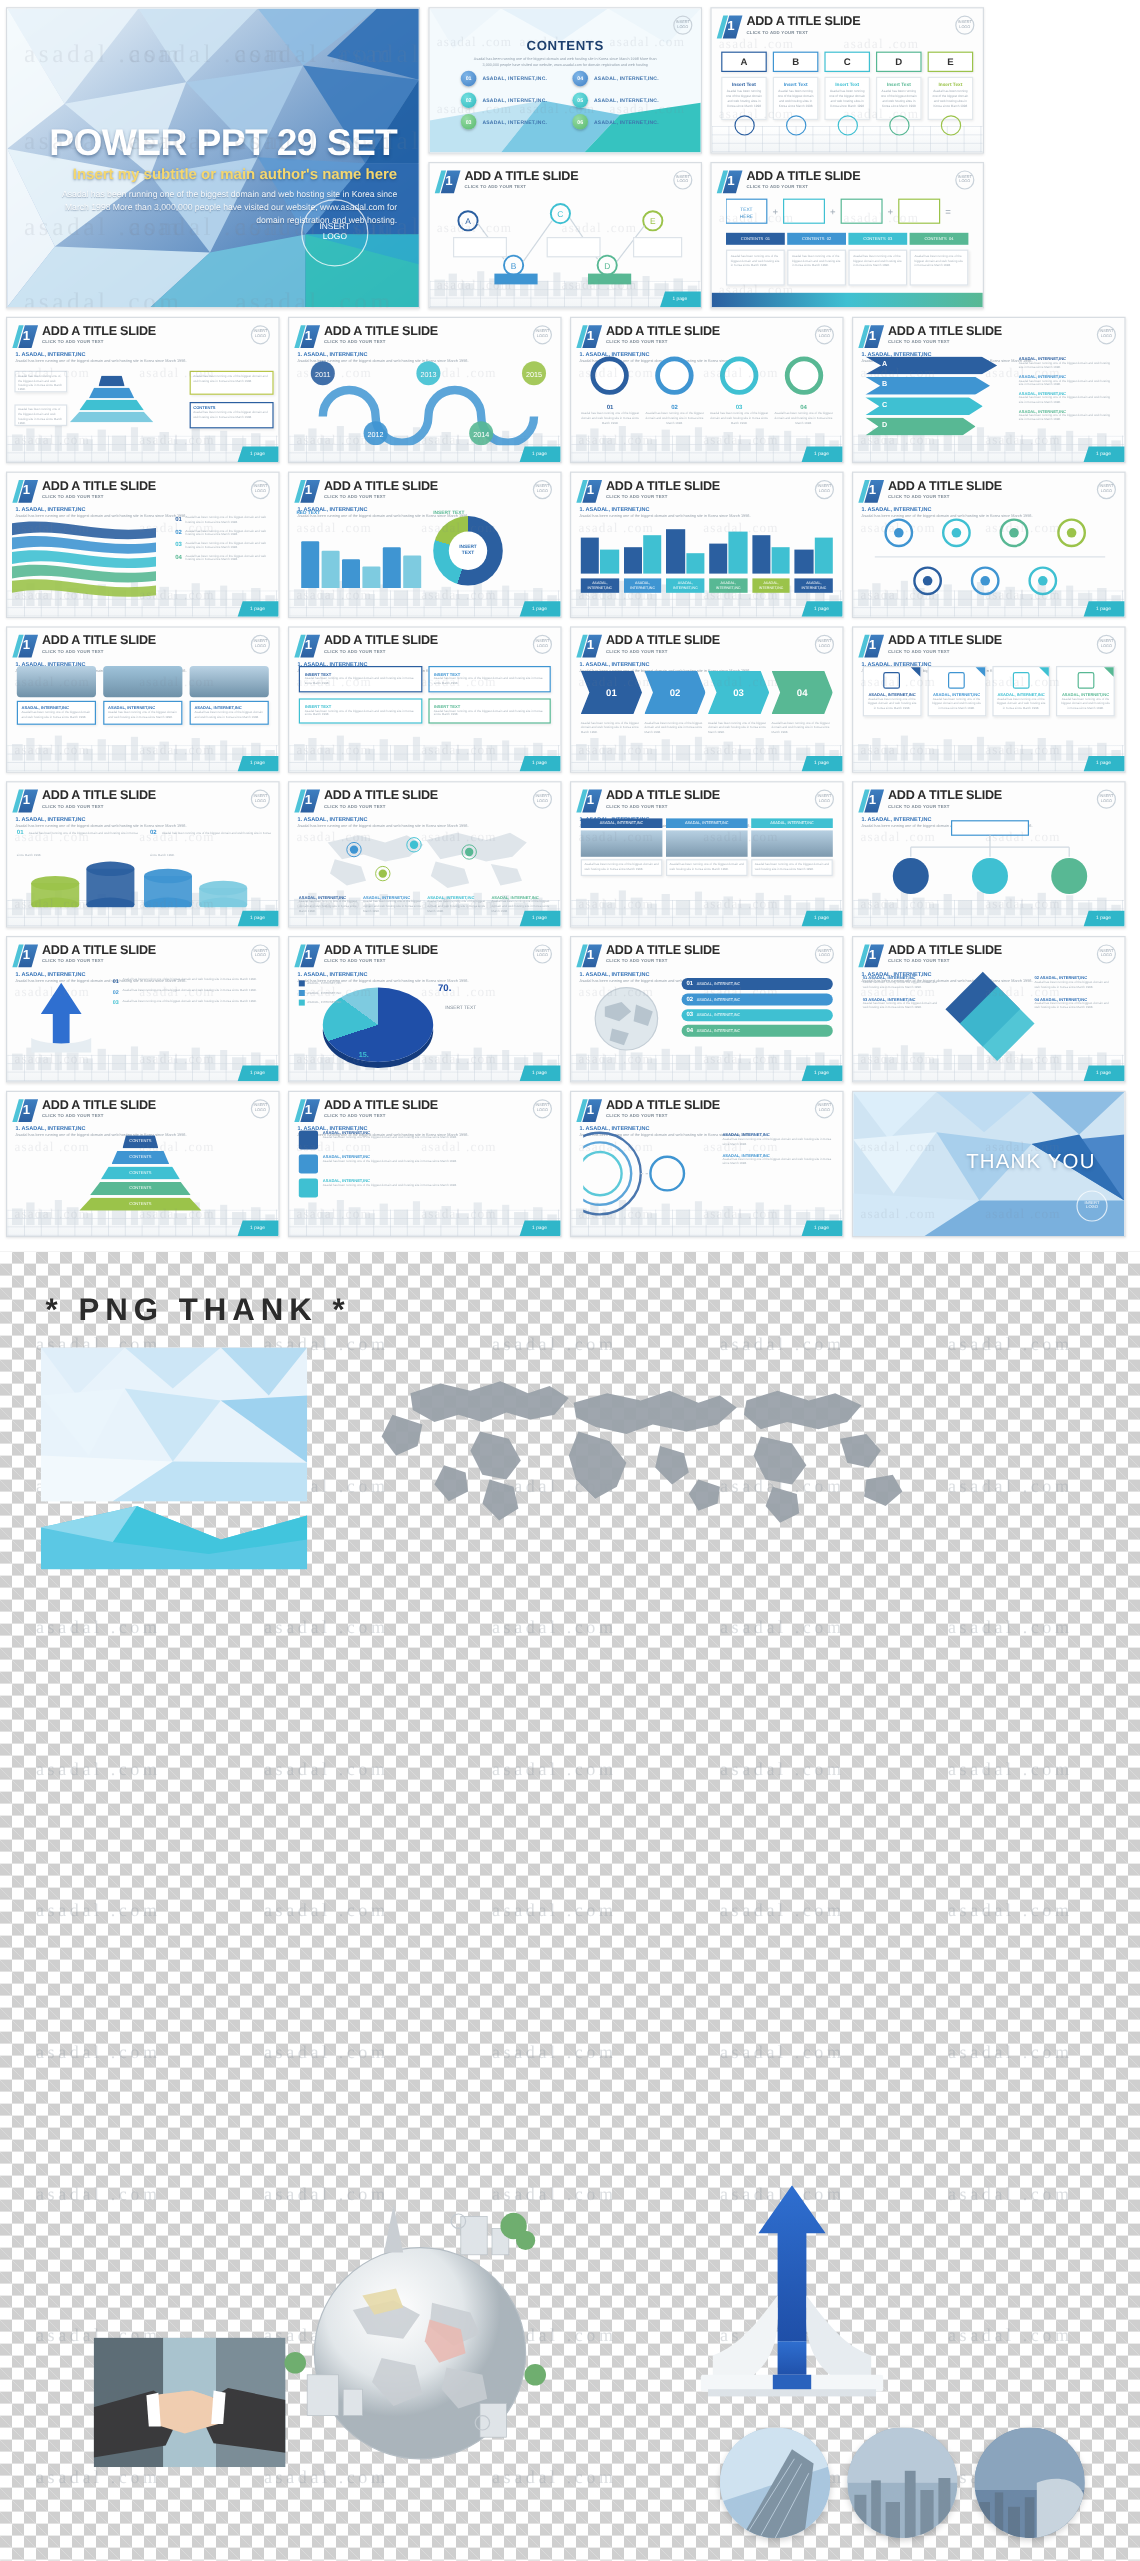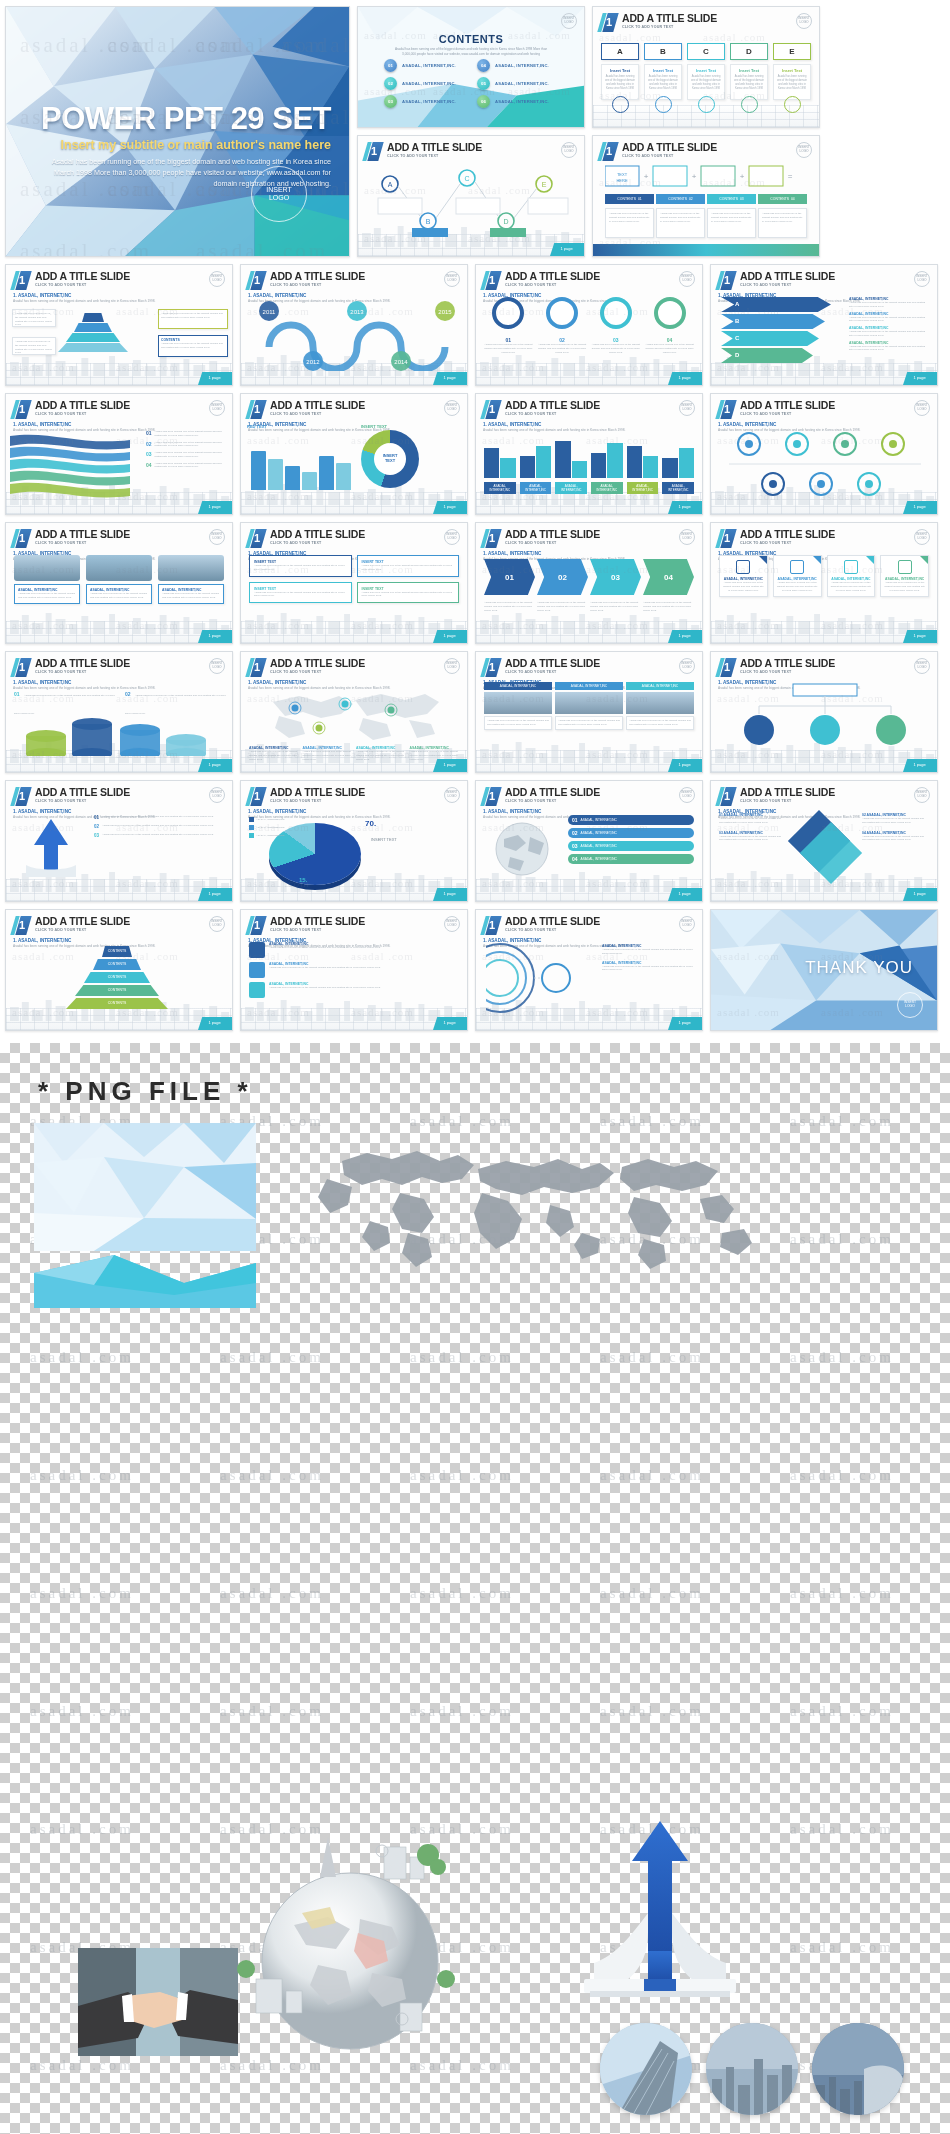--- a/index.html
+++ b/index.html
@@ -2208,21 +2208,21 @@
           </div>
         </div>
       </div>
     </div>
 
 </div>
 
 <div id="png-sect">
   <div class="checker"></div>
 
-  <div class="png-title">* PNG FILE *</div>
+  <div class="png-title">* PNG THANK *</div>
 
   <div id="png-wms">
       <div class="png-wm" style="left: 30px; top: 70px;">asadal .com</div>
       <div class="png-wm" style="left: 220px; top: 70px;">asadal .com</div>
       <div class="png-wm" style="left: 410px; top: 70px;">asadal .com</div>
       <div class="png-wm" style="left: 600px; top: 70px;">asadal .com</div>
       <div class="png-wm" style="left: 790px; top: 70px;">asadal .com</div>
       <div class="png-wm" style="left: 30px; top: 188px;">asadal .com</div>
       <div class="png-wm" style="left: 220px; top: 188px;">asadal .com</div>
       <div class="png-wm" style="left: 410px; top: 188px;">asadal .com</div>

